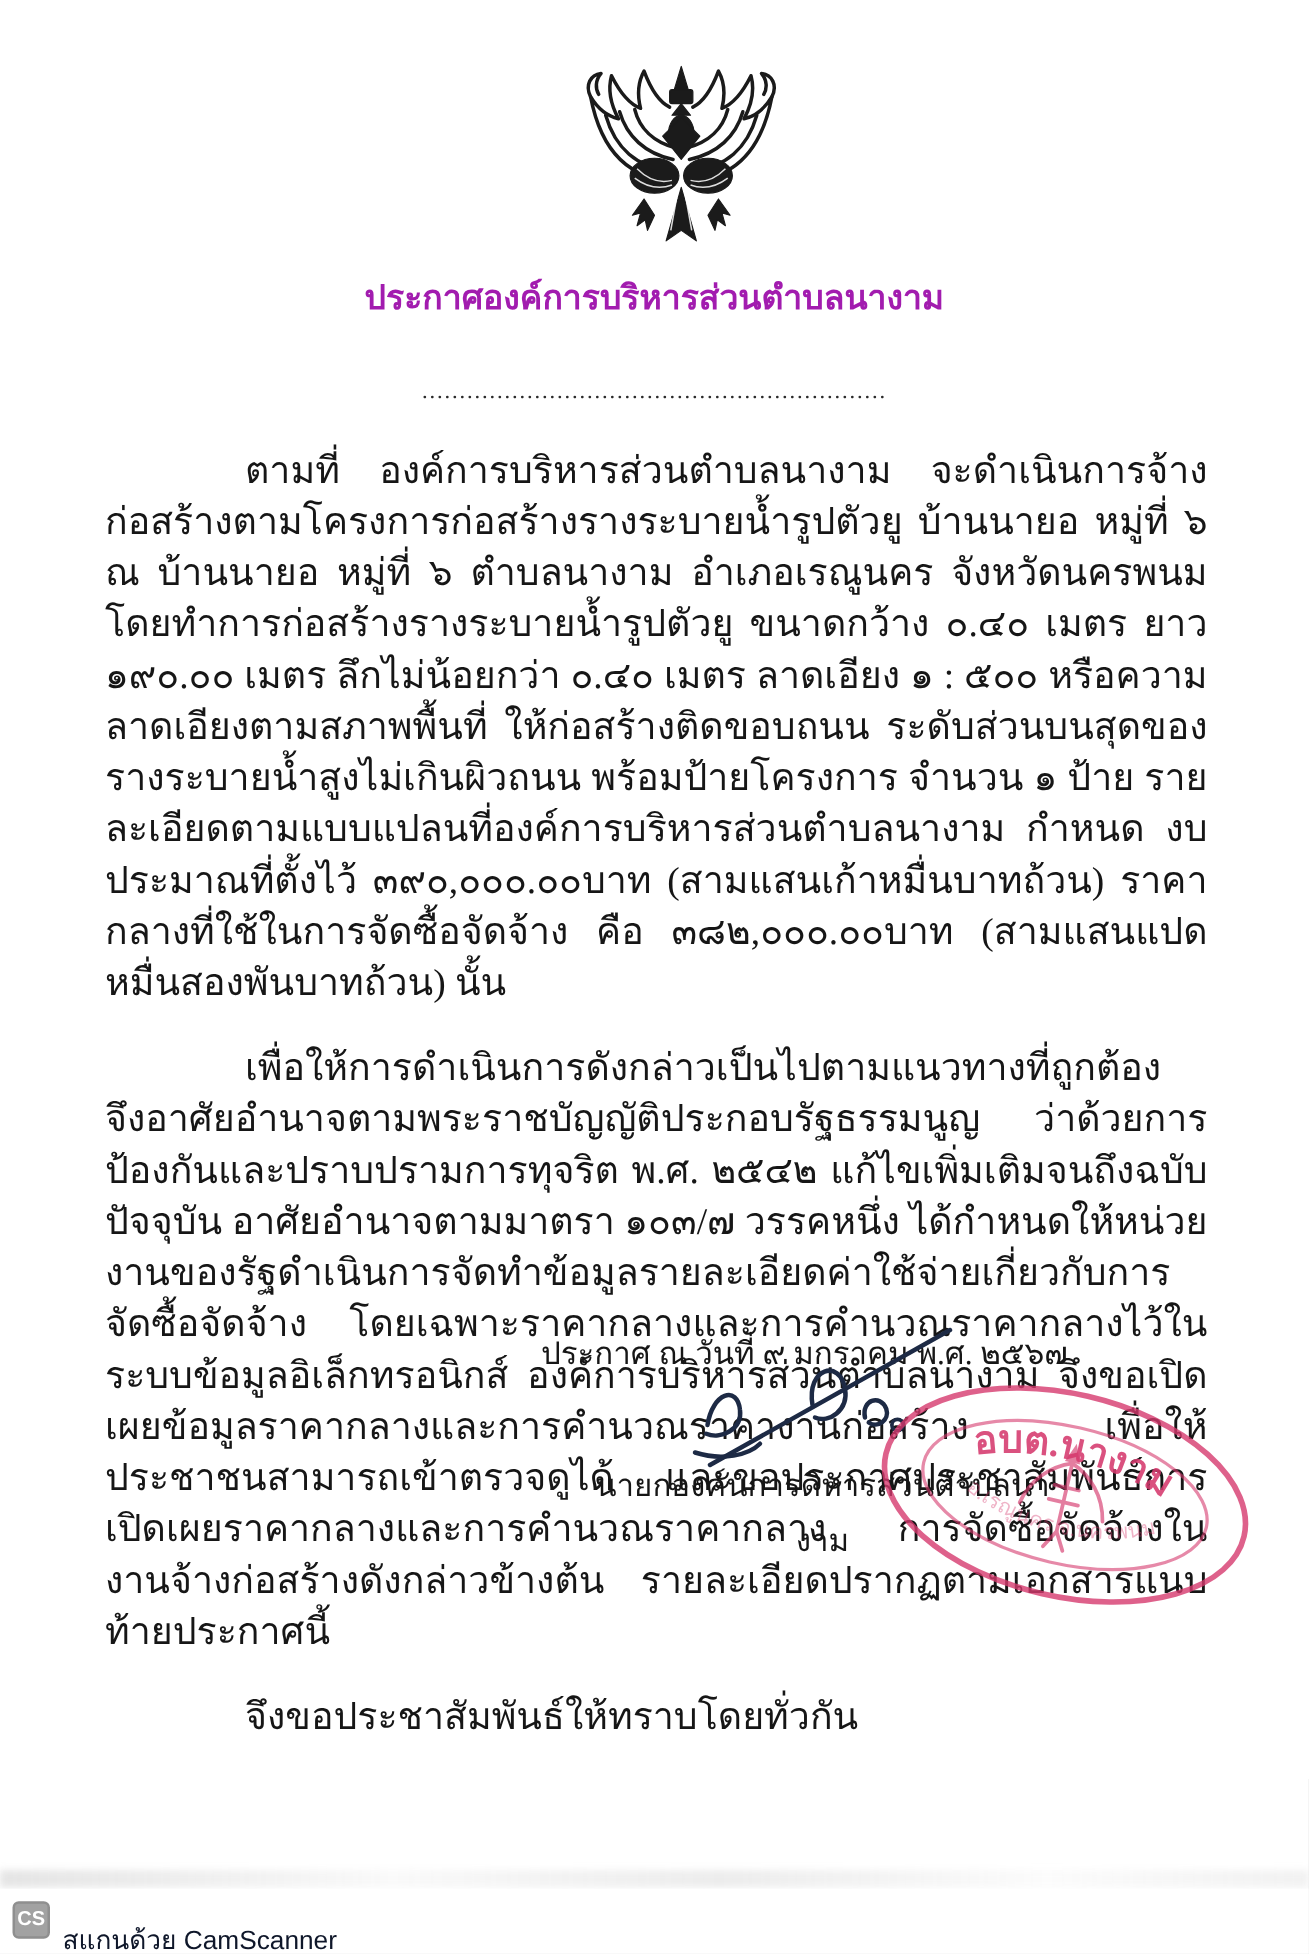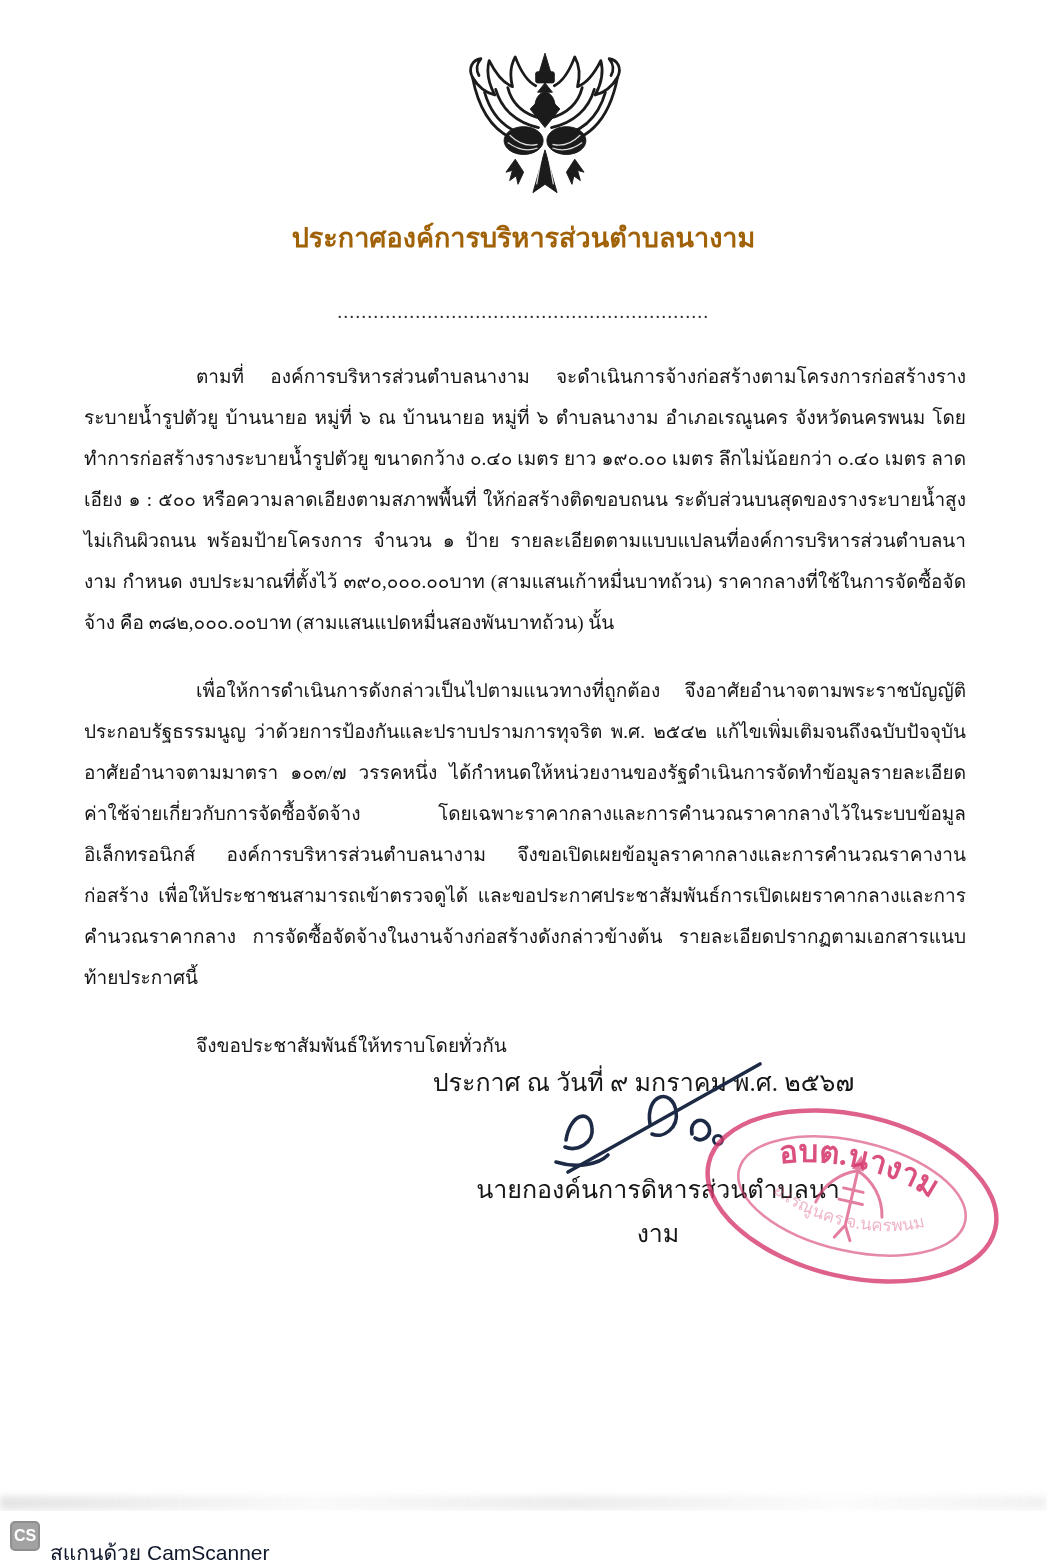--- a/index.html
+++ b/index.html
@@ -8,31 +8,31 @@
     width:1047px;height:1563px;
     margin:0 auto;
     background:#ffffff;
     overflow:hidden;
     font-family:"Liberation Serif","DejaVu Serif",serif;
     color:#1c1c1c;
   }
   .emblem{position:absolute;left:452px;top:50px;width:186px;height:170px;}
   .title-line{
     position:absolute;left:0;width:100%;
-    text-align:center;font-weight:bold;font-size:27px;color:#a16207;
+    text-align:center;font-weight:bold;font-size:27px;color:#a21caf;
   }
   .title-1{top:216px;}
   .title-2{top:258px;}
   .dots-divider{
     position:absolute;left:0;top:302px;width:100%;
     text-align:center;font-size:18px;letter-spacing:1.5px;color:#2a2a2a;
   }
   .doc-body{
     position:absolute;left:84px;top:356px;width:882px;
-    font-size:19px;line-height:41px;color:#161616;
+    font-size:30px;line-height:41px;color:#161616;
   }
   .doc-body p{
     margin:0 0 27px 0;
     text-indent:112px;
     text-align:justify;
   }
   .doc-body p.closing{text-align:left;}
   .date-line{
     position:absolute;left:0;top:1062px;width:100%;
     text-align:center;font-size:25px;color:#161616;

